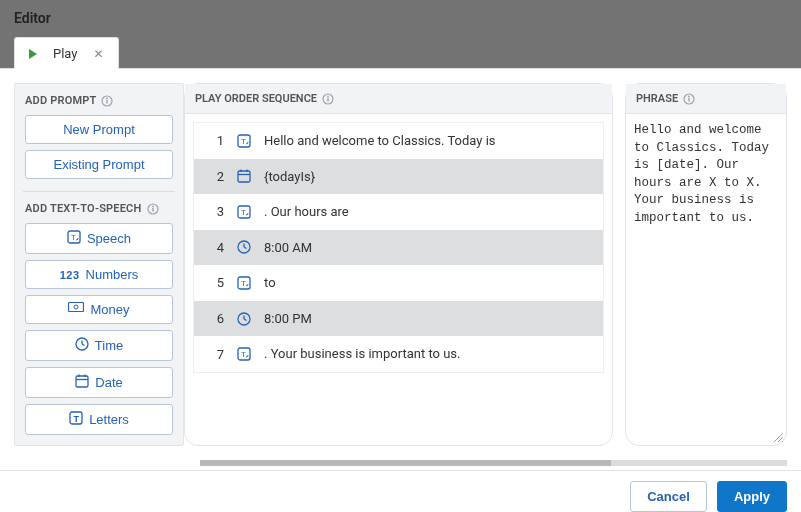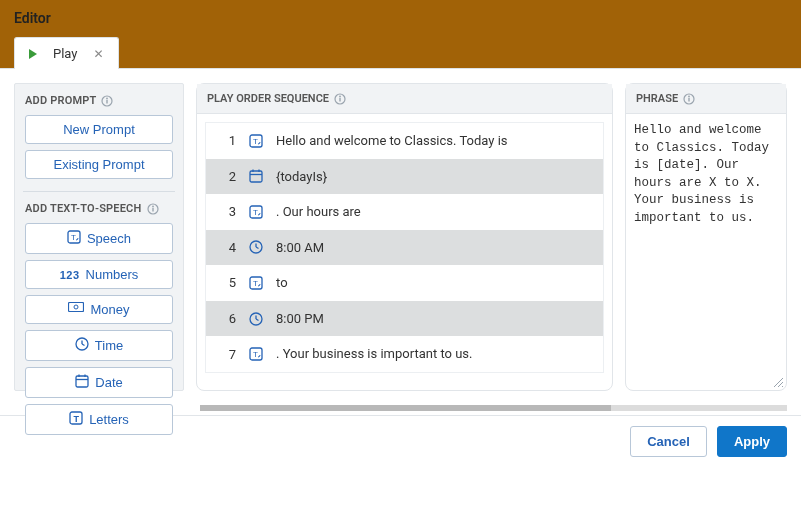--- a/index.html
+++ b/index.html
@@ -6,21 +6,21 @@
   body {
     font-family: -apple-system, BlinkMacSystemFont, "Segoe UI", Roboto, Arial, sans-serif;
     font-size: 13px;
     color: #333;
     background: #fff;
     width: 801px;
     height: 512px;
     overflow: hidden;
   }
   .header {
-    background: #a16207;
+    background: #737373;
     border-bottom: 1px solid #dde2e6;
     padding: 10px 14px 0 14px;
   }
   .header-title {
     font-weight: 600;
     font-size: 14px;
     margin-bottom: 10px;
     color: #222;
   }
   .tabs {
@@ -44,22 +44,22 @@
   .tab-close { color: #888; cursor: pointer; font-size: 12px; }
   .play-tri {
     width: 0; height: 0;
     border-left: 8px solid #3a9b3a;
     border-top: 5px solid transparent;
     border-bottom: 5px solid transparent;
   }
   .main {
     display: flex;
     padding: 14px;
-    gap: 12px;
-    height: 336px;
+    gap: 0;
+    height: 391px;
   }
   .sidebar {
     width: 170px;
     background: #f1f3f5;
     border: 1px solid #e1e5e9;
     border-radius: 2px;
     padding: 10px 10px 10px 10px;
   }
   .side-heading {
     font-size: 11px;
@@ -89,21 +89,21 @@
     font-weight: 500;
   }
   .side-btn svg, .side-btn .tts-ico { flex-shrink: 0; }
   .content {
     flex: 1;
     display: flex;
     gap: 12px;
   }
   .col {
     border: 1px solid #e1e5e9;
-    border-radius: 8px;
+    border-radius: 14px;
     display: flex;
     flex-direction: column;
   }
   .col-seq { flex: 1; }
   .col-phrase { width: 162px; position: relative; }
   .col-head {
     background: #f1f3f5;
     padding: 8px 10px;
     font-size: 11px;
     font-weight: 600;

